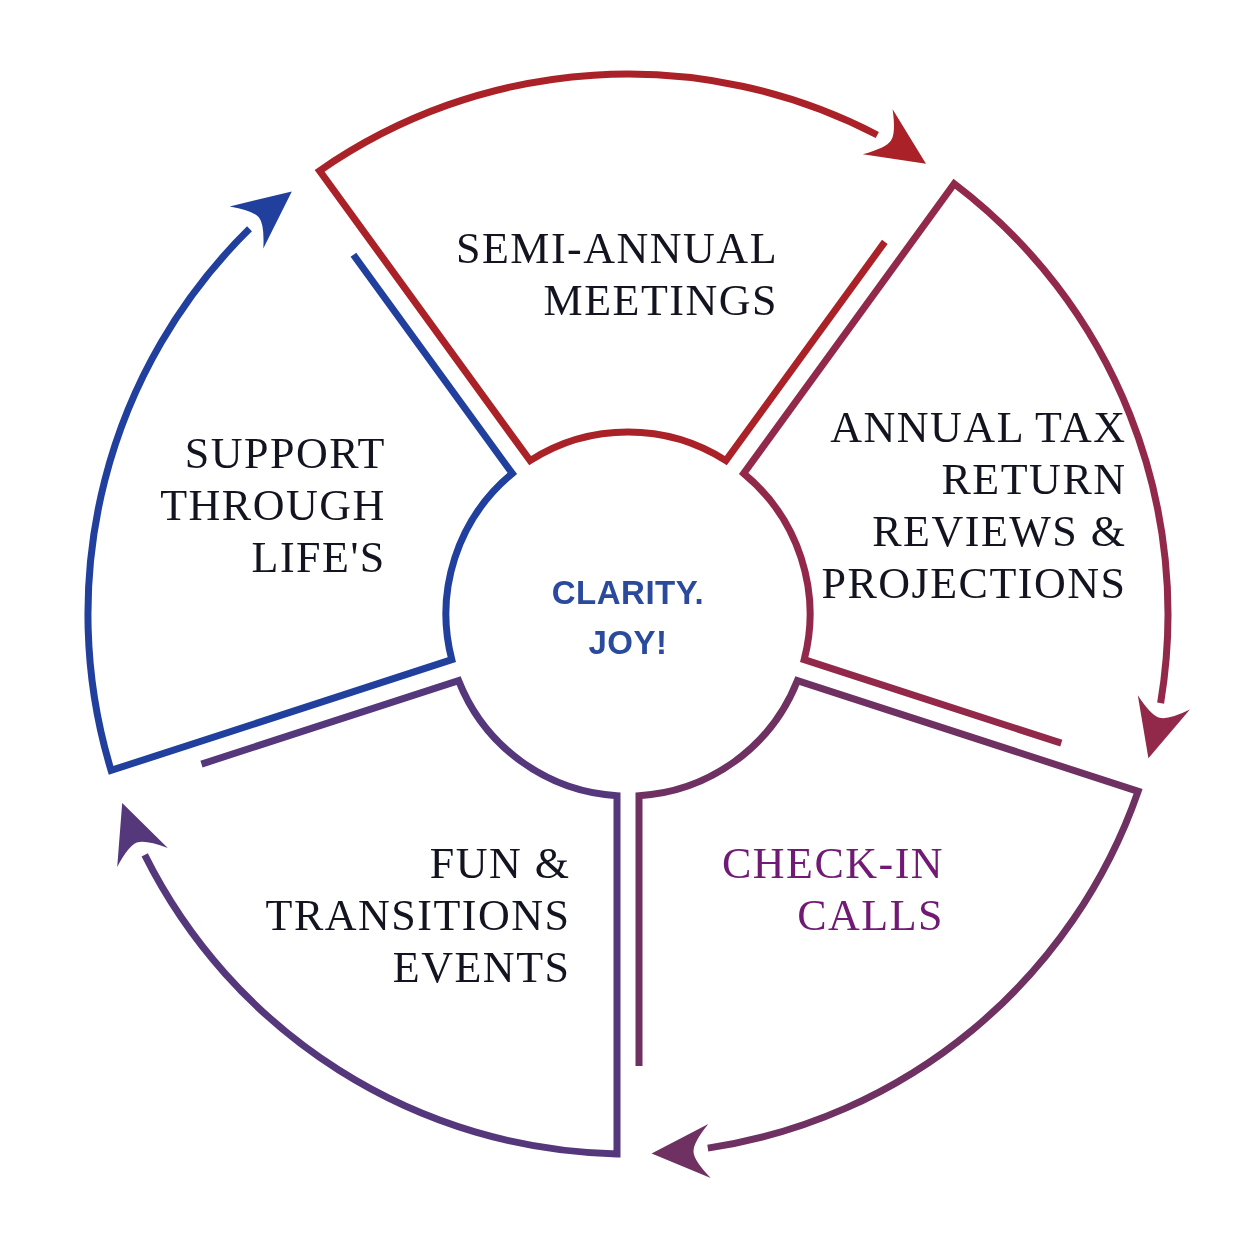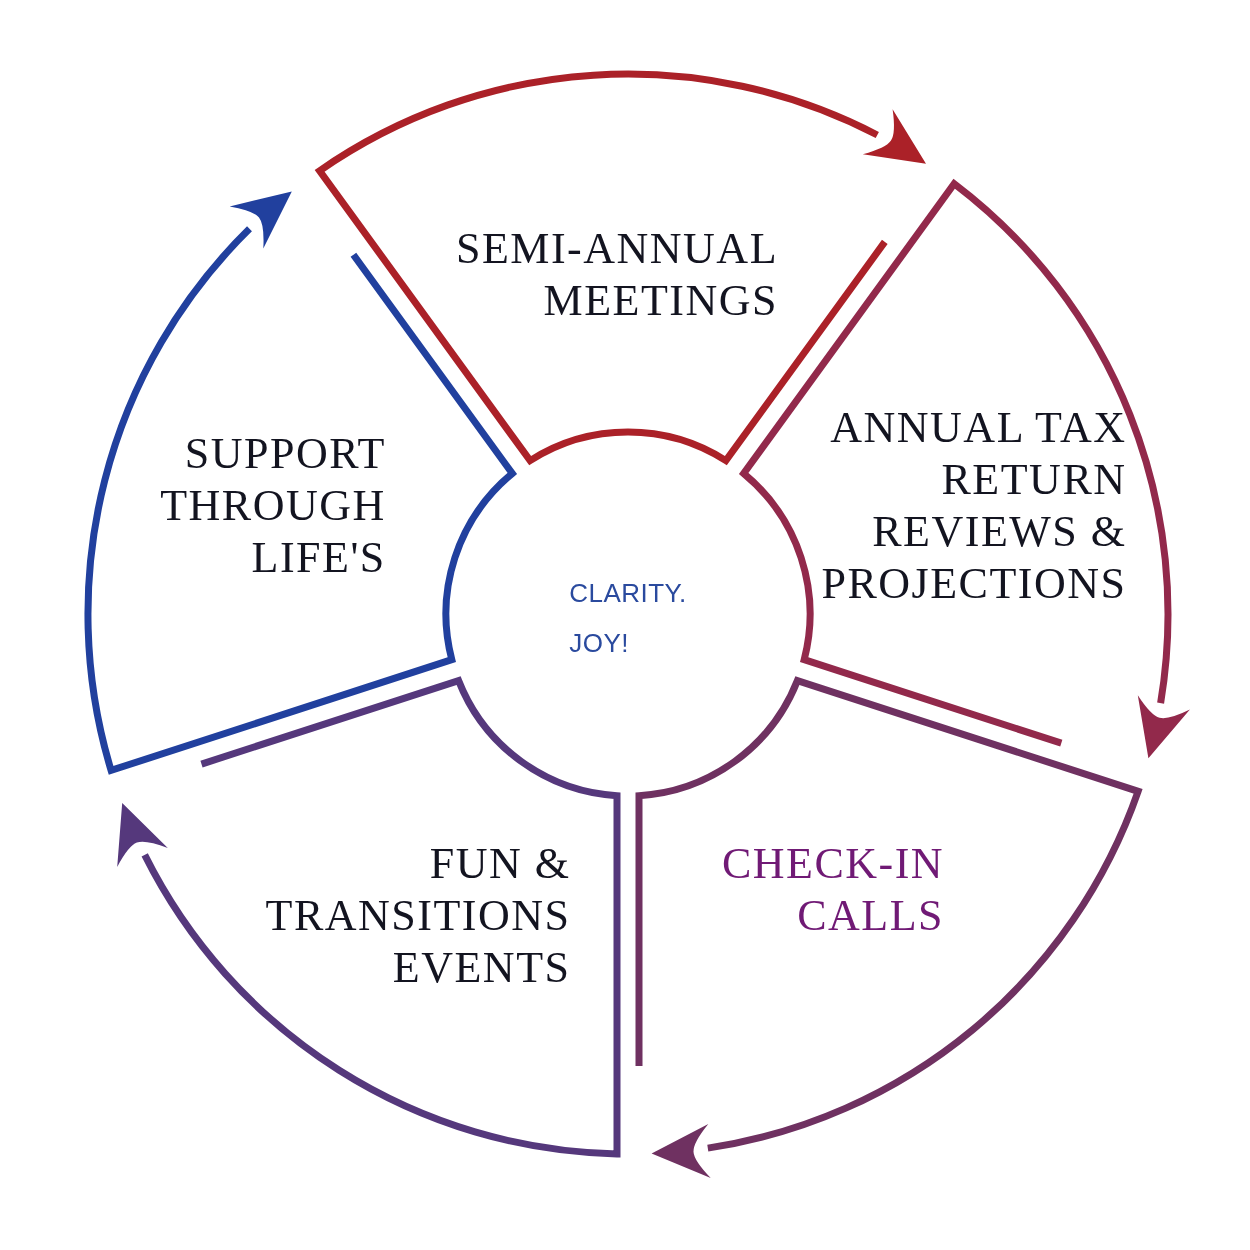--- a/index.html
+++ b/index.html
@@ -6,23 +6,23 @@
   .stage { position:relative; width:1250px; height:1250px; background:#ffffff; overflow:hidden; }
   .stage svg { position:absolute; left:0; top:0; }
   .seg-label {
     position:absolute; transform:translate(-50%,-50%);
     text-align:right; white-space:nowrap;
     font-family:"Liberation Serif", serif;
     font-size:44px; line-height:52px; letter-spacing:1.5px;
   }
   .center-label {
     position:absolute; transform:translate(-50%,-50%);
-    white-space:nowrap;
+    text-align:center; white-space:nowrap;
     font-family:"Liberation Sans", sans-serif;
-    font-weight:400; font-size:26px; line-height:50px; letter-spacing:0.5px;
+    font-weight:700; font-size:33px; line-height:50px; letter-spacing:0.5px;
   }
 </style>
 </head>
 <body>
 
 <div class="stage" style="background: rgb(255, 255, 255);">
 
   <svg id="wheel-svg" width="1250" height="1250" viewBox="0 0 1250 1250">
       <g>
         <path d="M 884.8 241.9 L 725.9 460.6 A 182 182 0 0 0 530.1 460.6 L 319.6 170.8 A 540 540 0 0 1 877.3 135.0" fill="none" stroke="#ab2128" stroke-width="7"></path>

